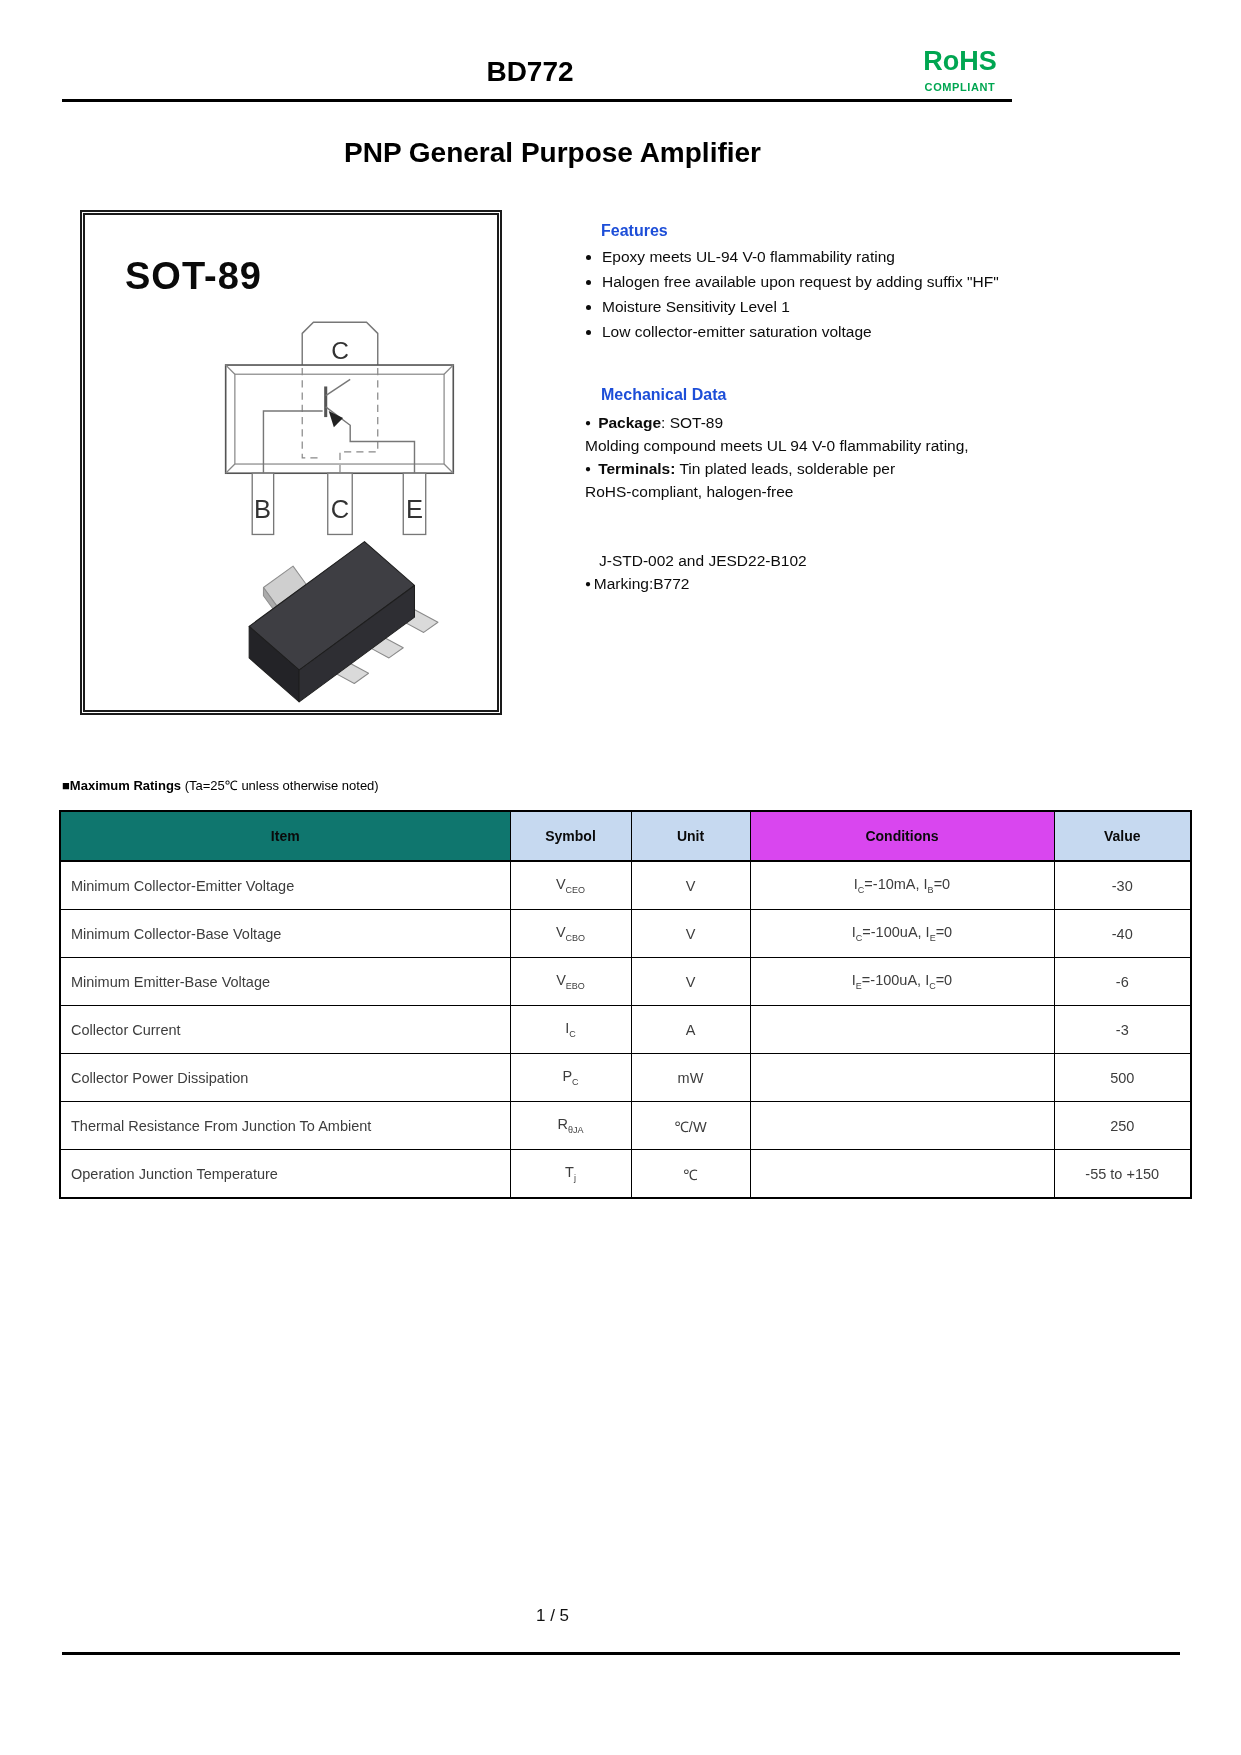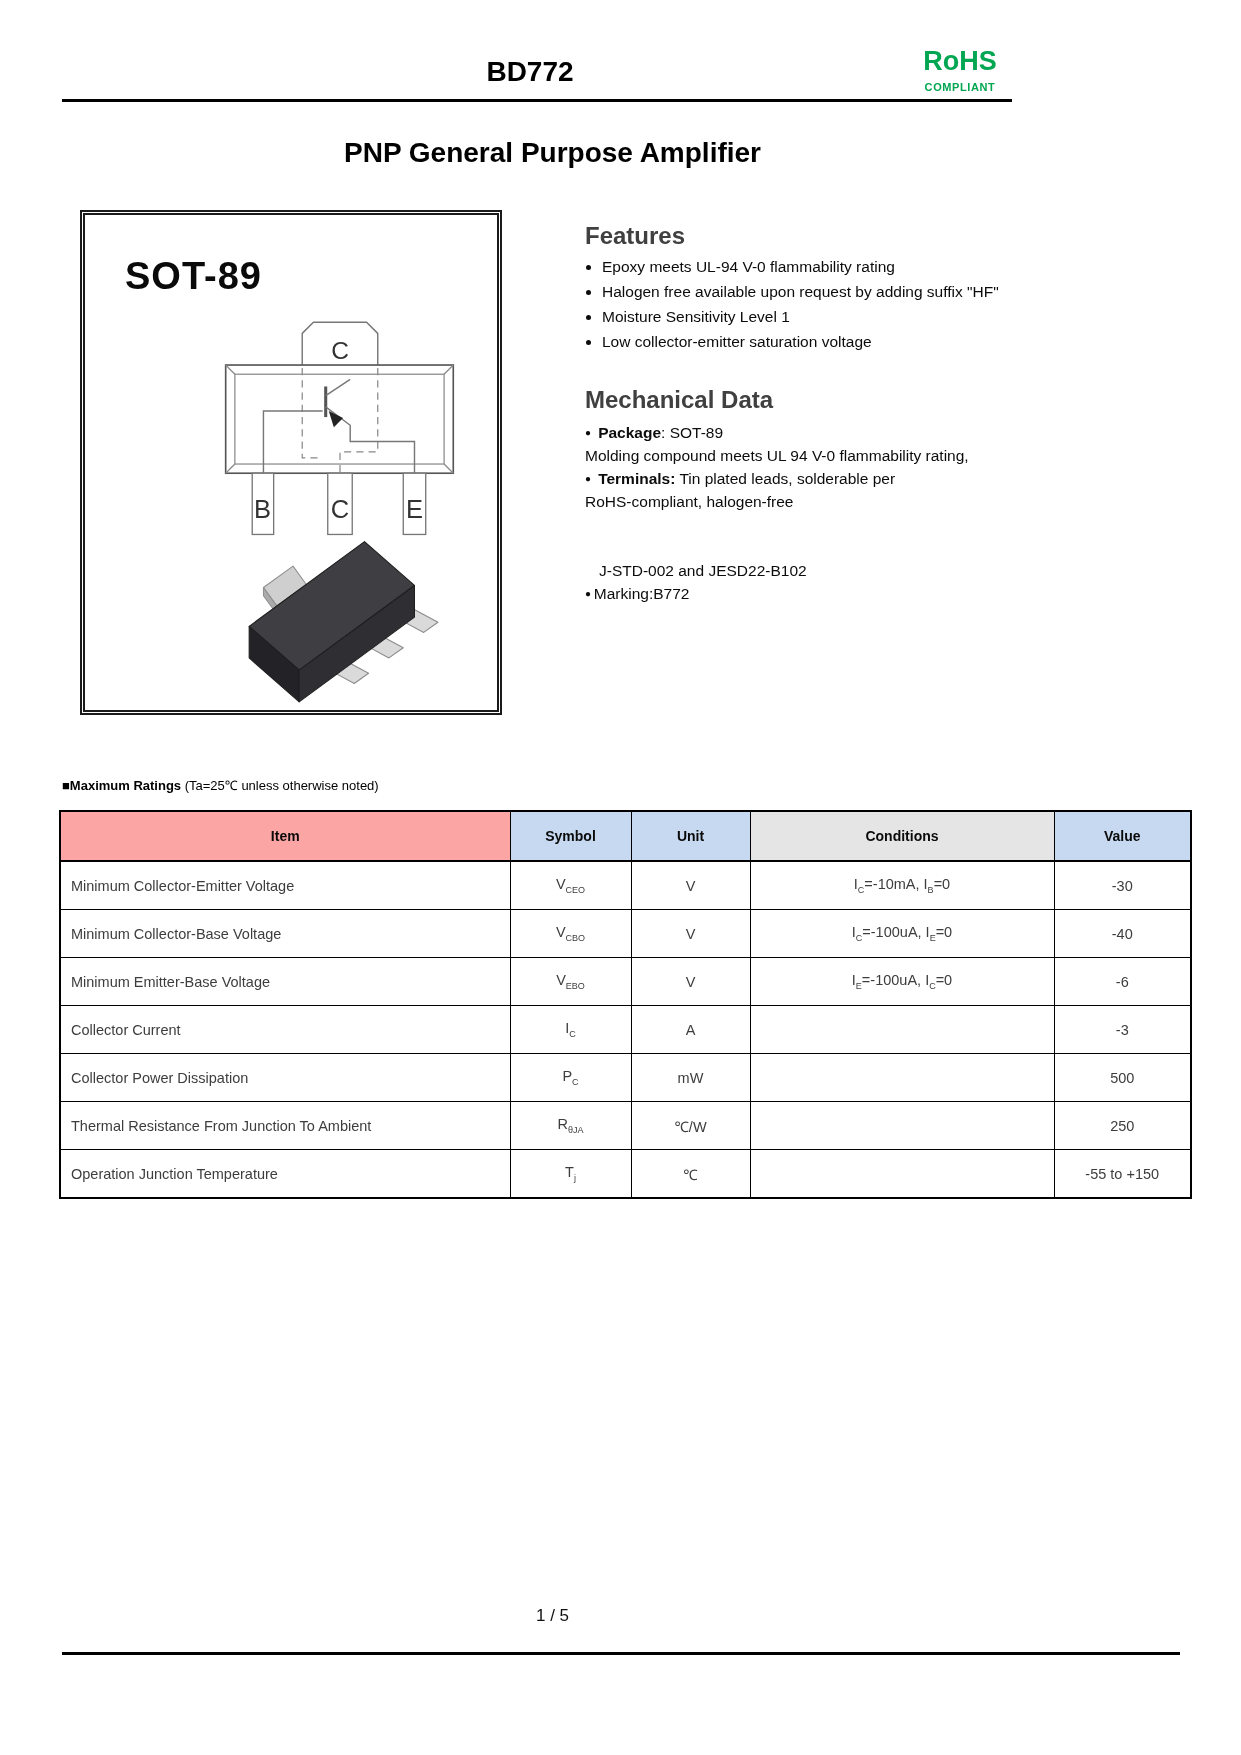--- a/index.html
+++ b/index.html
@@ -24,21 +24,21 @@
     position:absolute; left:80px; top:210px; width:412px; height:495px;
     border:5px double #1a1a1a; background:#fff;
   }
   .pkg-title {
     position:absolute; top:40px; left:0; width:100%; 
     font-size:38px; font-weight:bold; letter-spacing:1px; color:#0a0a0a;
     margin-left:40px;
   }
   .pkg-svg { position:absolute; left:0; top:0; width:100%; height:100%; }
   .features { position:absolute; left:585px; top:222px; width:505px; }
-  .sec-heading { font-size:24px; font-weight:bold; color:#404040; margin:0 0 7px 0; }
+  .sec-heading { font-size:16px; font-weight:bold; color:#1d4ed8; margin:0 0 7px 16px; }
   ul.feat { margin:0; padding-left:17px; }
   ul.feat li { font-size:15.5px; color:#0c0c0c; margin-bottom:6px; line-height:19px; }
   .mech { position:absolute; left:585px; top:386px; width:505px; }
   .m-line { font-size:15.5px; line-height:23px; color:#0c0c0c; }
   .m-line.bullet::before { content:"\25CF\00A0"; font-size:10px; vertical-align:2px; }
   .m-line.indent { padding-left:14px;margin-top:46px; }
   .bold { font-weight:bold; }
   .ratings-heading { position:absolute; left:62px; top:776px; font-size:13px; color:#000; white-space:nowrap; }
   .ratings-heading .hb { font-weight:bold; }
   table.ratings {
@@ -150,24 +150,24 @@
   <table class="ratings">
     <colgroup>
       <col style="width:450px">
         <col style="width:121px">
         <col style="width:119px">
         <col style="width:304px">
         <col style="width:137px">
     </colgroup>
     <thead>
       <tr>
-        <th style="background: #fca5a5;">Item</th>
+        <th style="background: #0f766e;">Item</th>
         <th style="background: rgb(198, 217, 240);">Symbol</th>
         <th style="background: rgb(198, 217, 240);">Unit</th>
-        <th style="background: #e5e5e5;">Conditions</th>
+        <th style="background: #d946ef;">Conditions</th>
         <th style="background: rgb(198, 217, 240);">Value</th>
       </tr>
     </thead>
     <tbody>
         <tr>
           <td class="item">Minimum Collector-Emitter Voltage</td>
           <td>V<sub>CEO</sub></td>
           <td>V</td>
           <td>I<sub>C</sub>=-10mA, I<sub>B</sub>=0</td>
           <td>-30</td>

